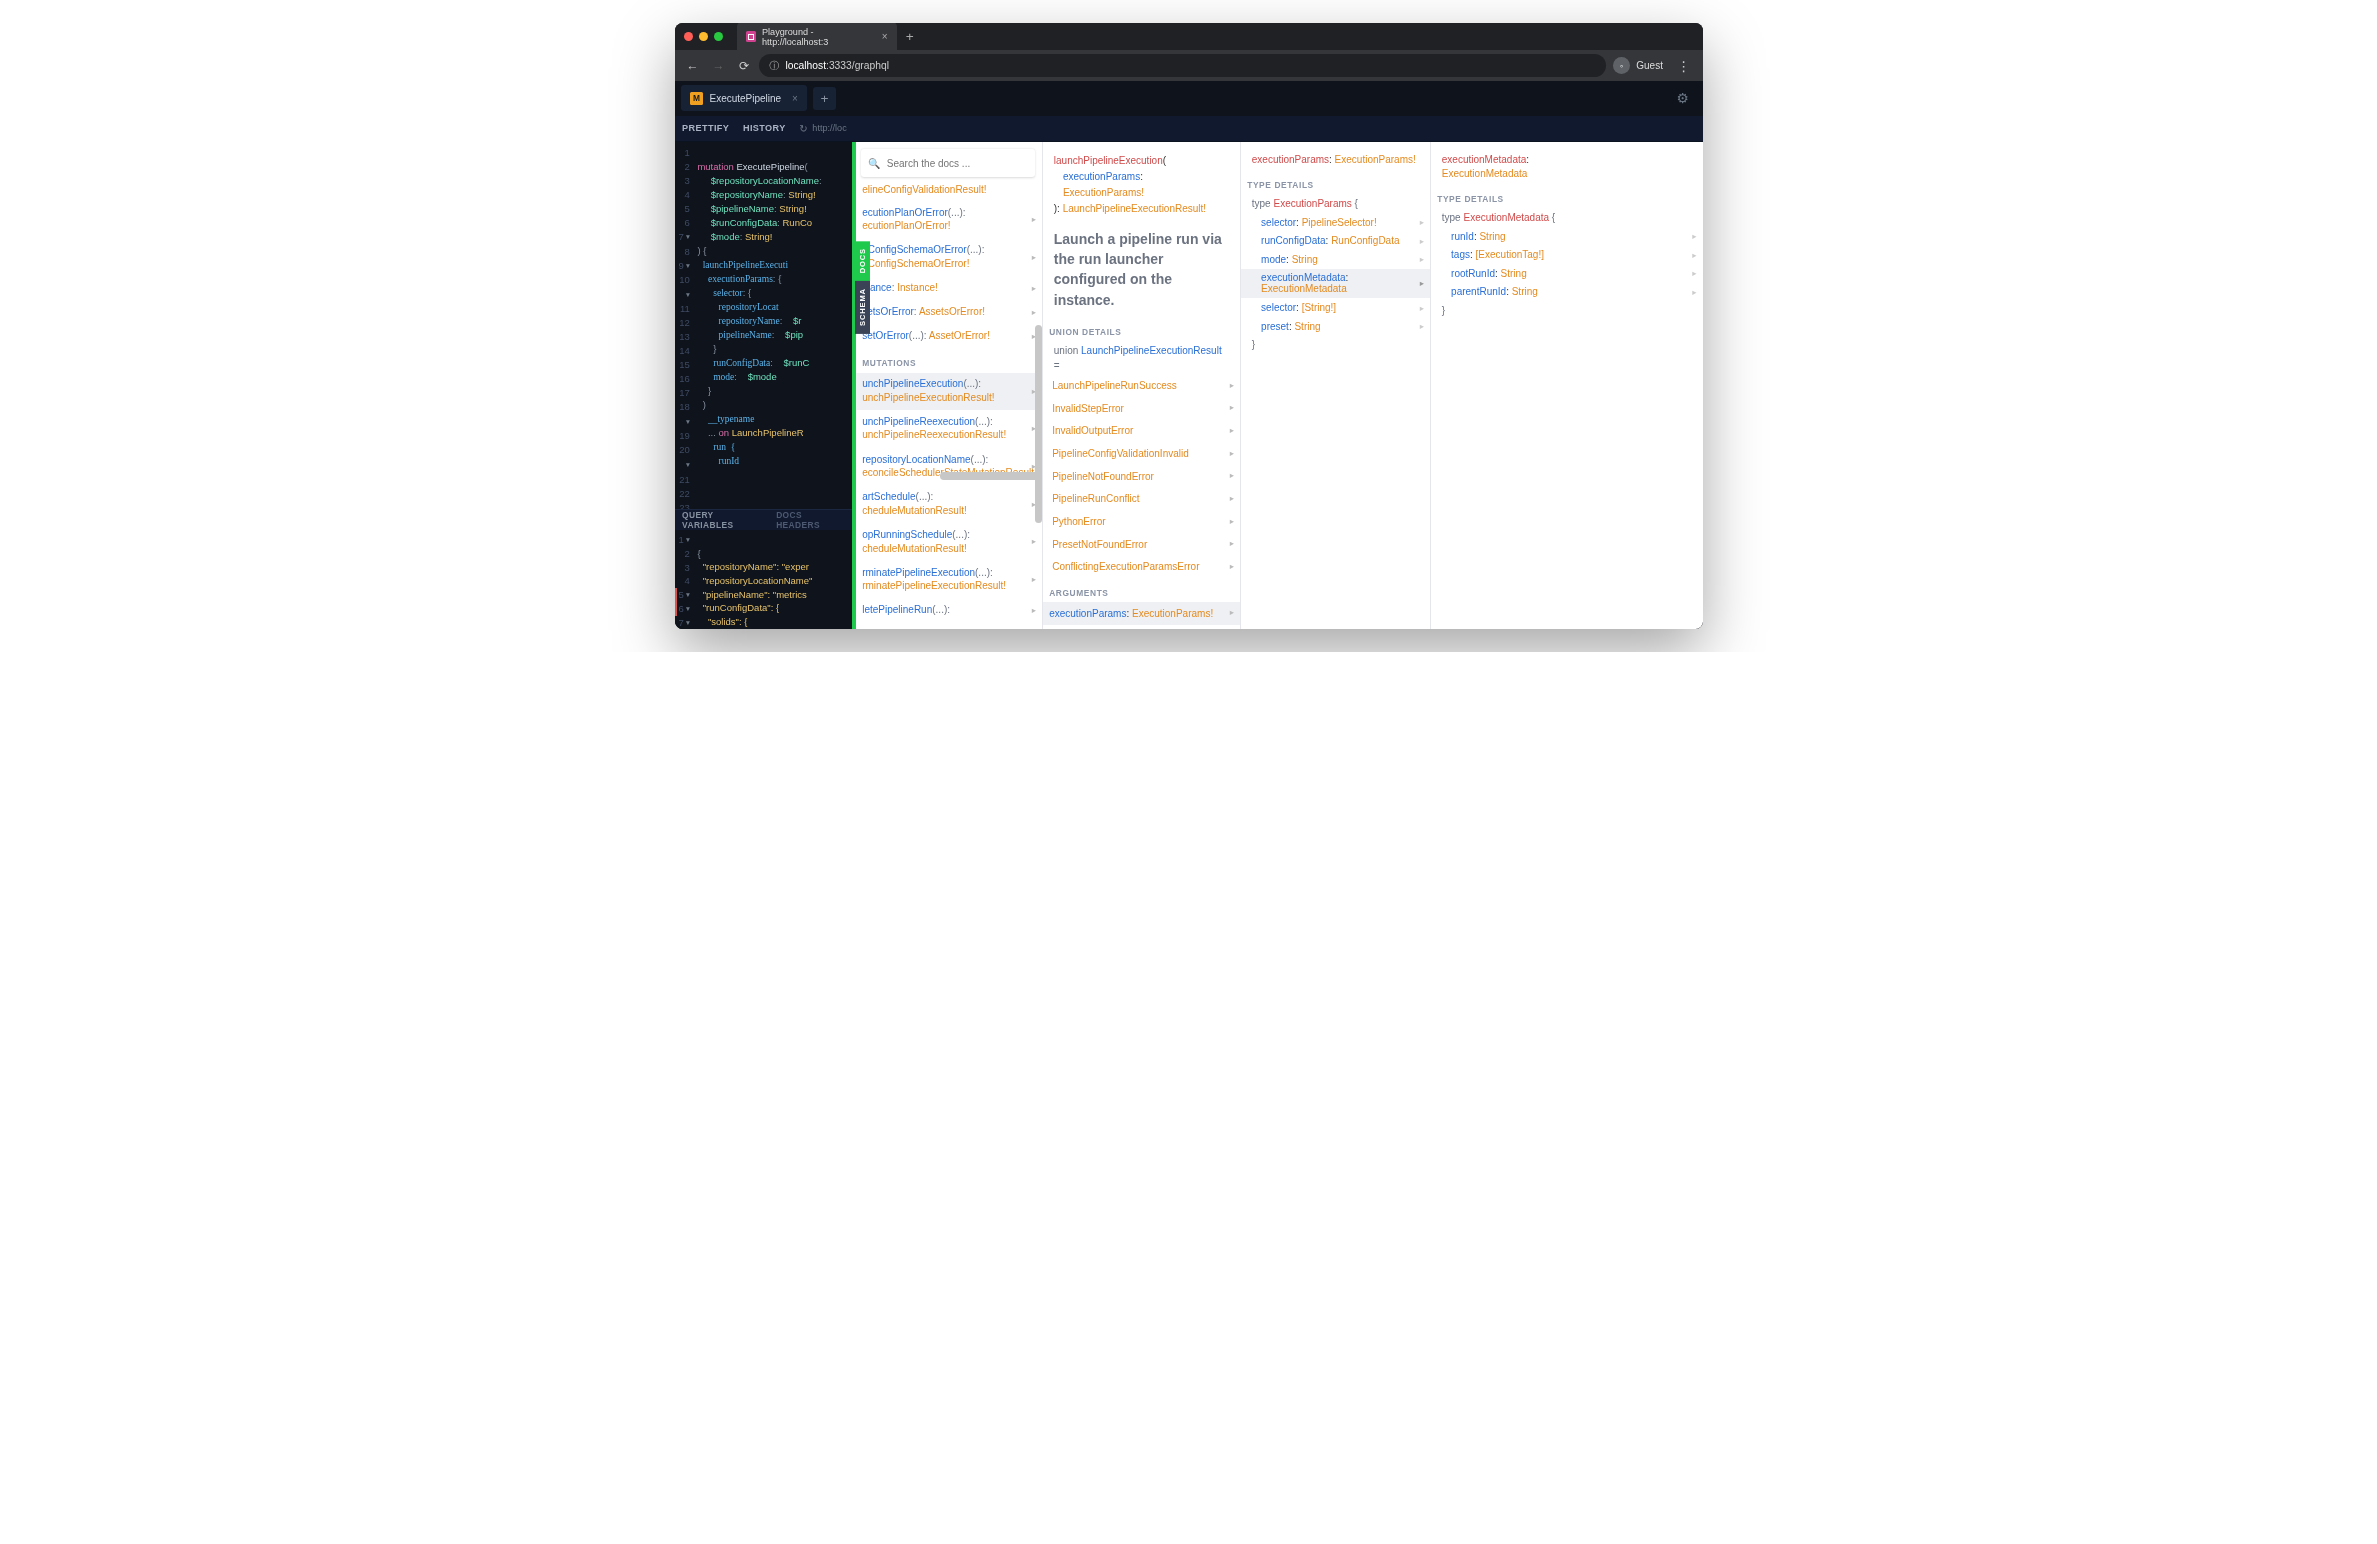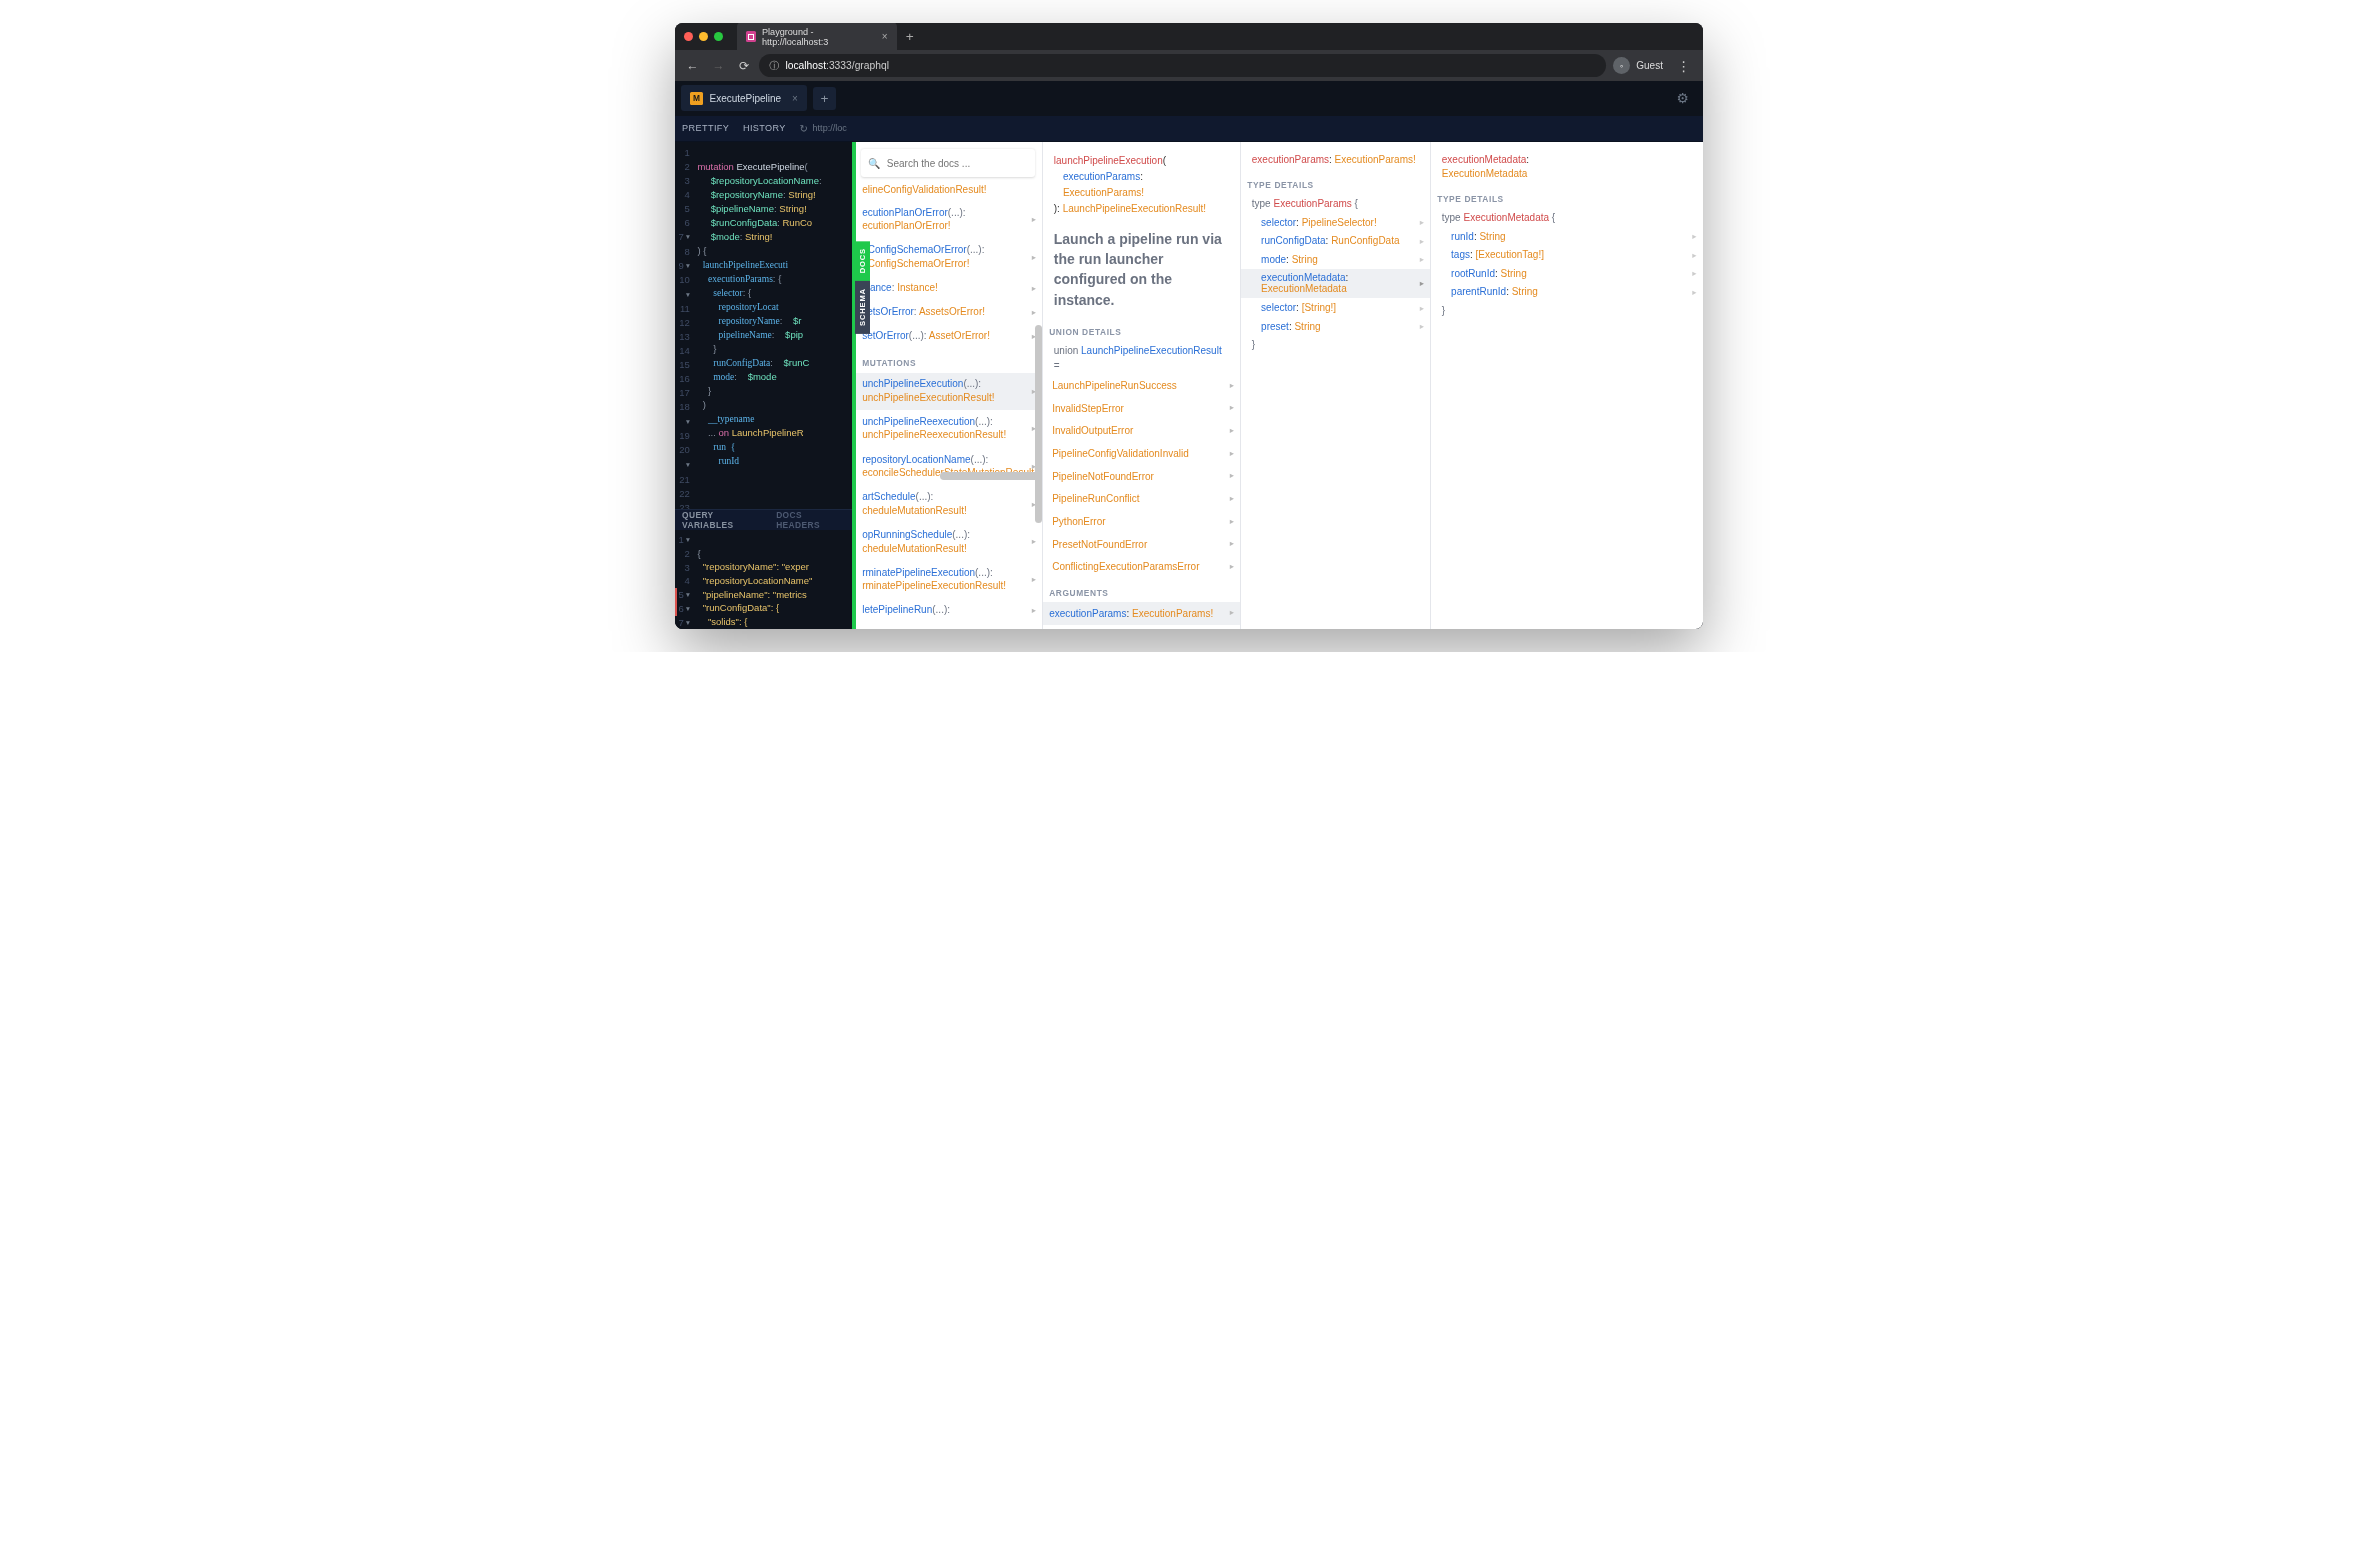--- a/index.html
+++ b/index.html
@@ -29,21 +29,21 @@
 
   
   .pg-tabs{height:35px;background:#0e131c;display:flex;align-items:center;padding:0 6.1px;}
   .pg-tab{display:flex;align-items:center;gap:6.1px;background:#182235;padding:6.1px 9.1px;border-radius:3px;color:#cfd8e3;font-size:10px;}
   .pg-tab .mark{width:13.7px;height:13.7px;background:#f0a020;border-radius:1.5px;color:#1a1a1a;font-weight:700;font-size:8.4px;display:flex;align-items:center;justify-content:center;}
   .pg-tab .x{color:#6b7685;margin-left:4.6px;}
   .pg-newtab{width:23px;height:23px;background:#182235;border-radius:3px;color:#8892a0;display:flex;align-items:center;justify-content:center;margin-left:6.1px;font-size:13.7px;}
   .pg-gear{margin-left:auto;color:#6b7685;font-size:13.7px;padding:0 7.6px;}
 
   .toolbar{height:26px;background:#10192e;display:flex;align-items:center;padding:0 7.6px;gap:13.7px;border-bottom:0.8px solid #0b1220;}
-  .tool-btn{color:#aab4c4;font-size:9.1px;font-weight:400;letter-spacing:0.4px;}
+  .tool-btn{color:#aab4c4;font-size:9.1px;font-weight:700;letter-spacing:0.4px;}
   .tool-addr{display:flex;align-items:center;gap:4.6px;color:#6b7685;font-size:9.1px;}
   .tool-addr .reload{font-size:10px;}
 
   
   .main{display:flex;height:487px;background:#0e131c;position:relative;}
 
   
   .editor{width:177px;background:#0e131c;display:flex;flex-direction:column;min-width:0;}
   .code-wrap{flex:1;display:flex;overflow:hidden;font-family:"SF Mono",Menlo,Consolas,monospace;font-size:9.5px;line-height:14px;}
   .gutter{width:18.3px;text-align:right;color:#3f4b63;padding:4.6px 3px 0 0;user-select:none;}

